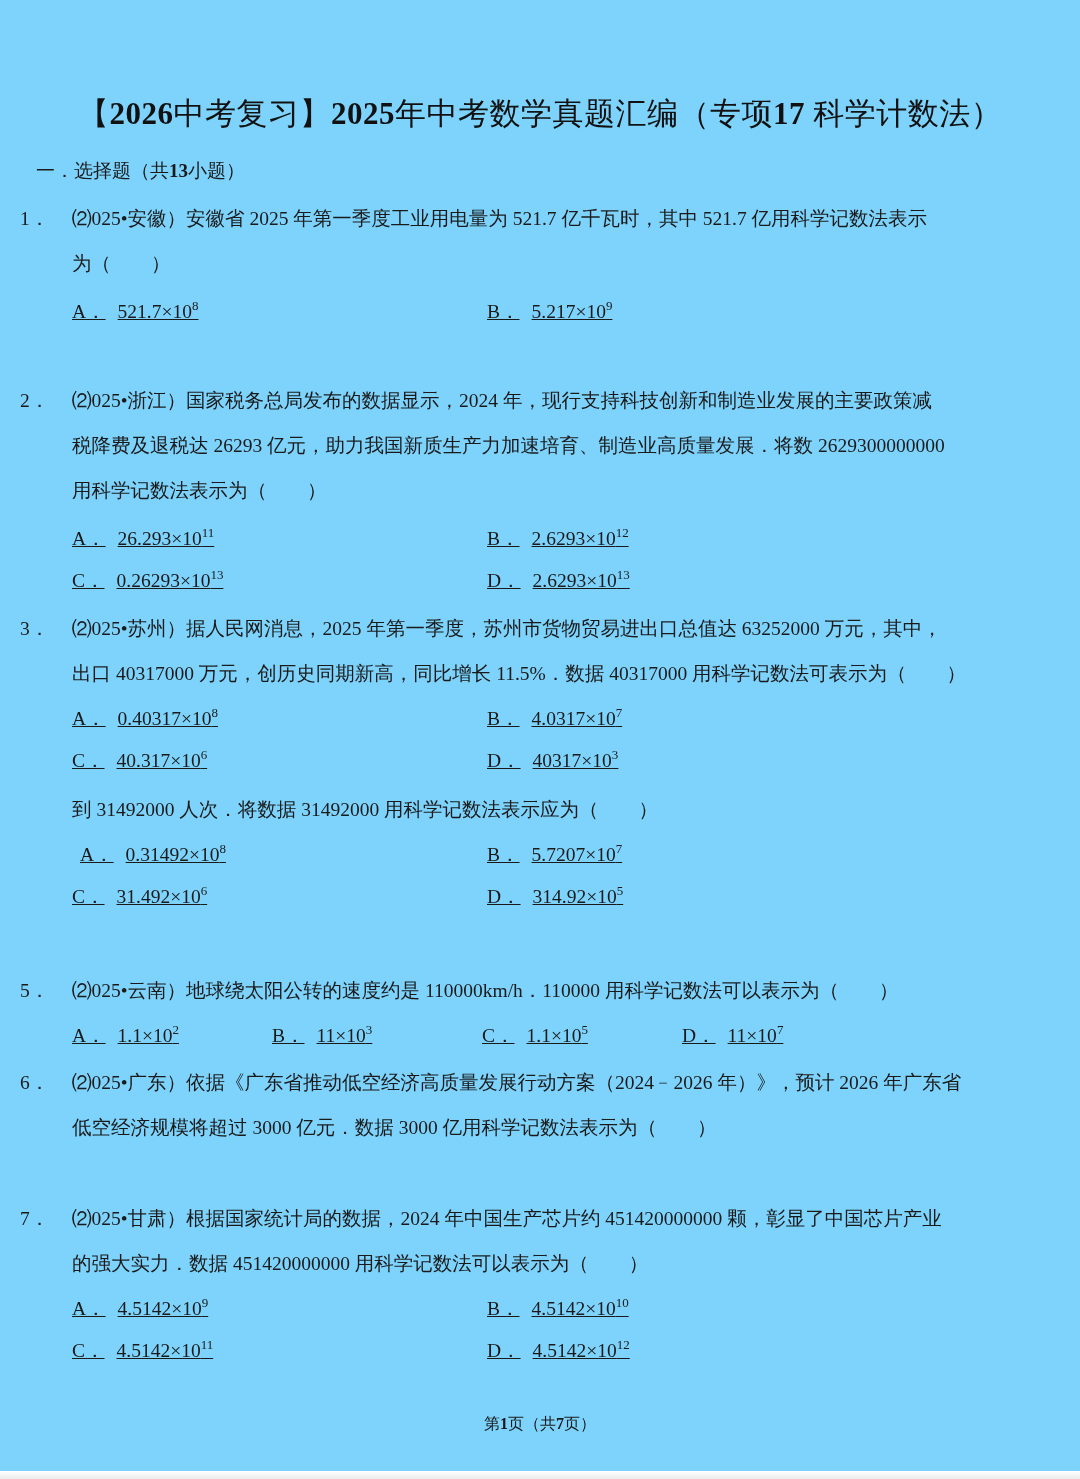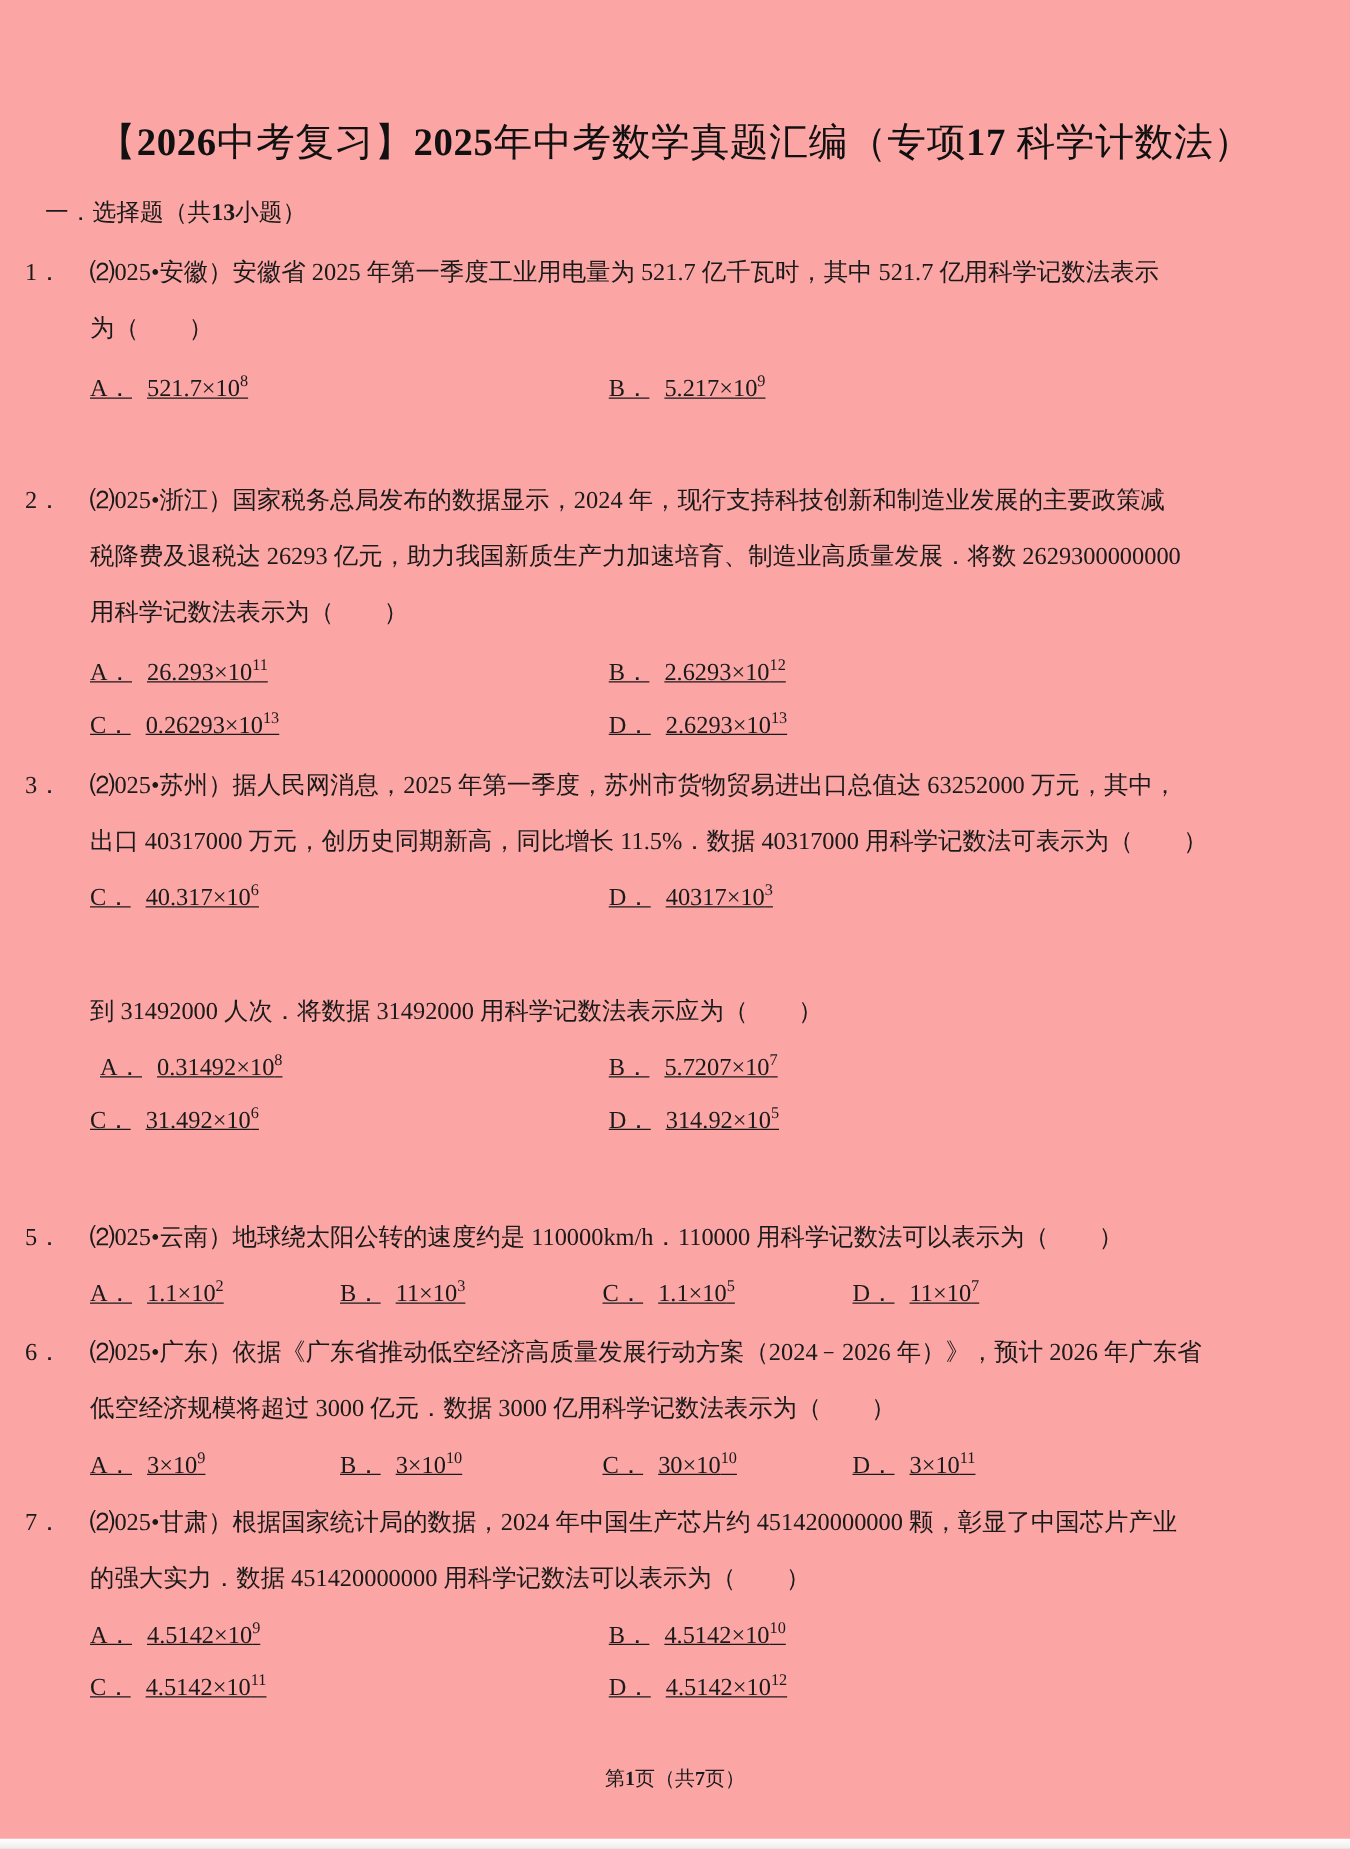--- a/index.html
+++ b/index.html
@@ -13,21 +13,21 @@
       position: relative;
       overflow: hidden;
       font-family: "Liberation Serif", "DejaVu Serif", serif;
       color: #1a1a1a;
     }
     .page {
       position: absolute;
       left: 0; top: 0;
       width: 1080px;
       height: 1479px;
-      background: #fca5a5;
+      background: #7dd3fc;
     }
     .bottom-edge {
       position: absolute;
       left: 0; bottom: 0;
       width: 1080px;
       height: 8px;
       background: linear-gradient(#ffffff, #ececec);
     }
     .title {
       position: absolute;
@@ -130,20 +130,24 @@
     <div class="opts">
       <span class="opt" style="left:52px"><span class="lbl">C．</span><span>0.26293×10</span><sup>13</sup></span>
       <span class="opt" style="left:467px"><span class="lbl">D．</span><span>2.6293×10</span><sup>13</sup></span>
     </div>
   </div>
 
   <div class="q" style="top:614px">
     <div class="q-line"><span class="q-num">3．</span><span>⑵025•苏州）据人民网消息，2025 年第一季度，苏州市货物贸易进出口总值达 63252000 万元，其中，</span></div>
     <div class="q-line q-cont"><span>出口 40317000 万元，创历史同期新高，同比增长 11.5%．数据 40317000 用科学记数法可表示为（</span><span class="paren-blank"></span><span>）</span></div>
     <div class="opts">
+      <span class="opt" style="left:52px"><span class="lbl">A．</span><span>0.40317×10</span><sup>8</sup></span>
+      <span class="opt" style="left:467px"><span class="lbl">B．</span><span>4.0317×10</span><sup>7</sup></span>
+    </div>
+    <div class="opts">
       <span class="opt" style="left:52px"><span class="lbl">C．</span><span>40.317×10</span><sup>6</sup></span>
       <span class="opt" style="left:467px"><span class="lbl">D．</span><span>40317×10</span><sup>3</sup></span>
     </div>
   </div>
 
   <div class="q" style="top:795px">
     <div class="q-line q-cont"><span>到 31492000 人次．将数据 31492000 用科学记数法表示应为（</span><span class="paren-blank"></span><span>）</span></div>
     <div class="opts">
       <span class="opt" style="left:60px"><span class="lbl">A．</span><span>0.31492×10</span><sup>8</sup></span>
       <span class="opt" style="left:467px"><span class="lbl">B．</span><span>5.7207×10</span><sup>7</sup></span>
@@ -160,26 +164,20 @@
       <span class="opt" style="left:52px"><span class="lbl">A．</span><span>1.1×10</span><sup>2</sup></span>
       <span class="opt" style="left:252px"><span class="lbl">B．</span><span>11×10</span><sup>3</sup></span>
       <span class="opt" style="left:462px"><span class="lbl">C．</span><span>1.1×10</span><sup>5</sup></span>
       <span class="opt" style="left:662px"><span class="lbl">D．</span><span>11×10</span><sup>7</sup></span>
     </div>
   </div>
 
   <div class="q" style="top:1068px">
     <div class="q-line"><span class="q-num">6．</span><span>⑵025•广东）依据《广东省推动低空经济高质量发展行动方案（2024﹣2026 年）》，预计 2026 年广东省</span></div>
     <div class="q-line q-cont"><span>低空经济规模将超过 3000 亿元．数据 3000 亿用科学记数法表示为（</span><span class="paren-blank"></span><span>）</span></div>
-    <div class="opts">
-      <span class="opt" style="left:52px"><span class="lbl">A．</span><span>3×10</span><sup>9</sup></span>
-      <span class="opt" style="left:252px"><span class="lbl">B．</span><span>3×10</span><sup>10</sup></span>
-      <span class="opt" style="left:462px"><span class="lbl">C．</span><span>30×10</span><sup>10</sup></span>
-      <span class="opt" style="left:662px"><span class="lbl">D．</span><span>3×10</span><sup>11</sup></span>
-    </div>
   </div>
 
   <div class="q" style="top:1204px">
     <div class="q-line"><span class="q-num">7．</span><span>⑵025•甘肃）根据国家统计局的数据，2024 年中国生产芯片约 451420000000 颗，彰显了中国芯片产业</span></div>
     <div class="q-line q-cont"><span>的强大实力．数据 451420000000 用科学记数法可以表示为（</span><span class="paren-blank"></span><span>）</span></div>
     <div class="opts">
       <span class="opt" style="left:52px"><span class="lbl">A．</span><span>4.5142×10</span><sup>9</sup></span>
       <span class="opt" style="left:467px"><span class="lbl">B．</span><span>4.5142×10</span><sup>10</sup></span>
     </div>
     <div class="opts">

